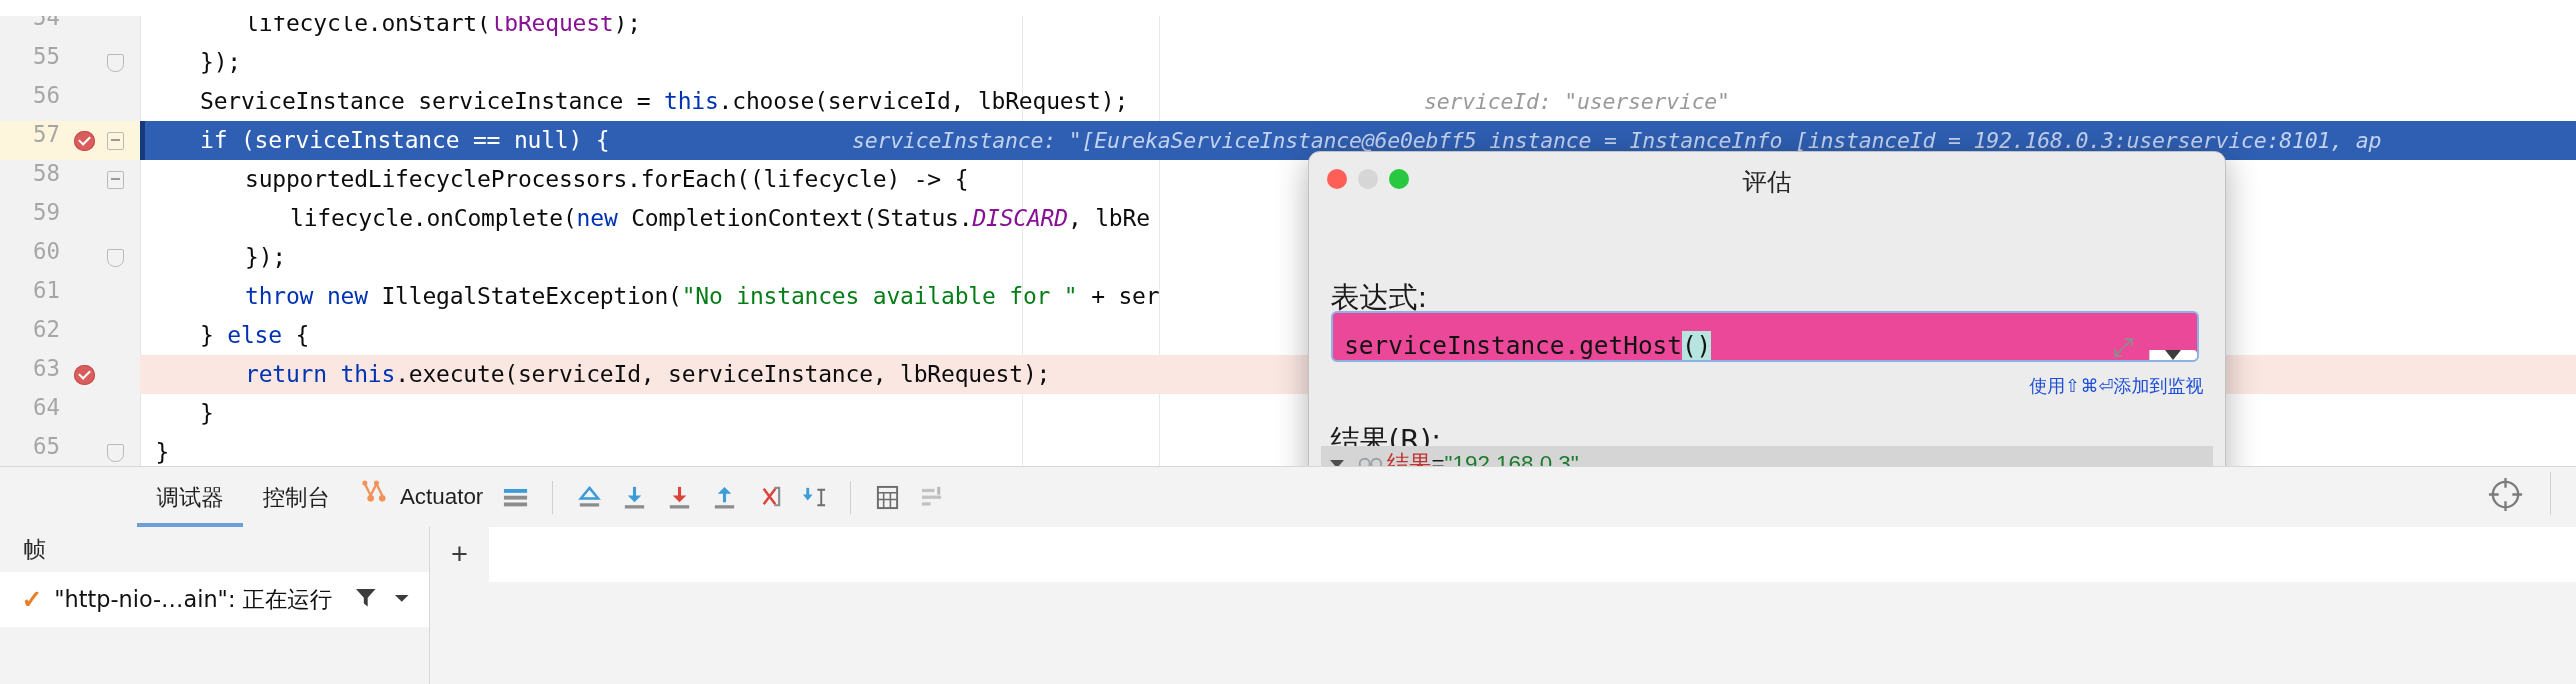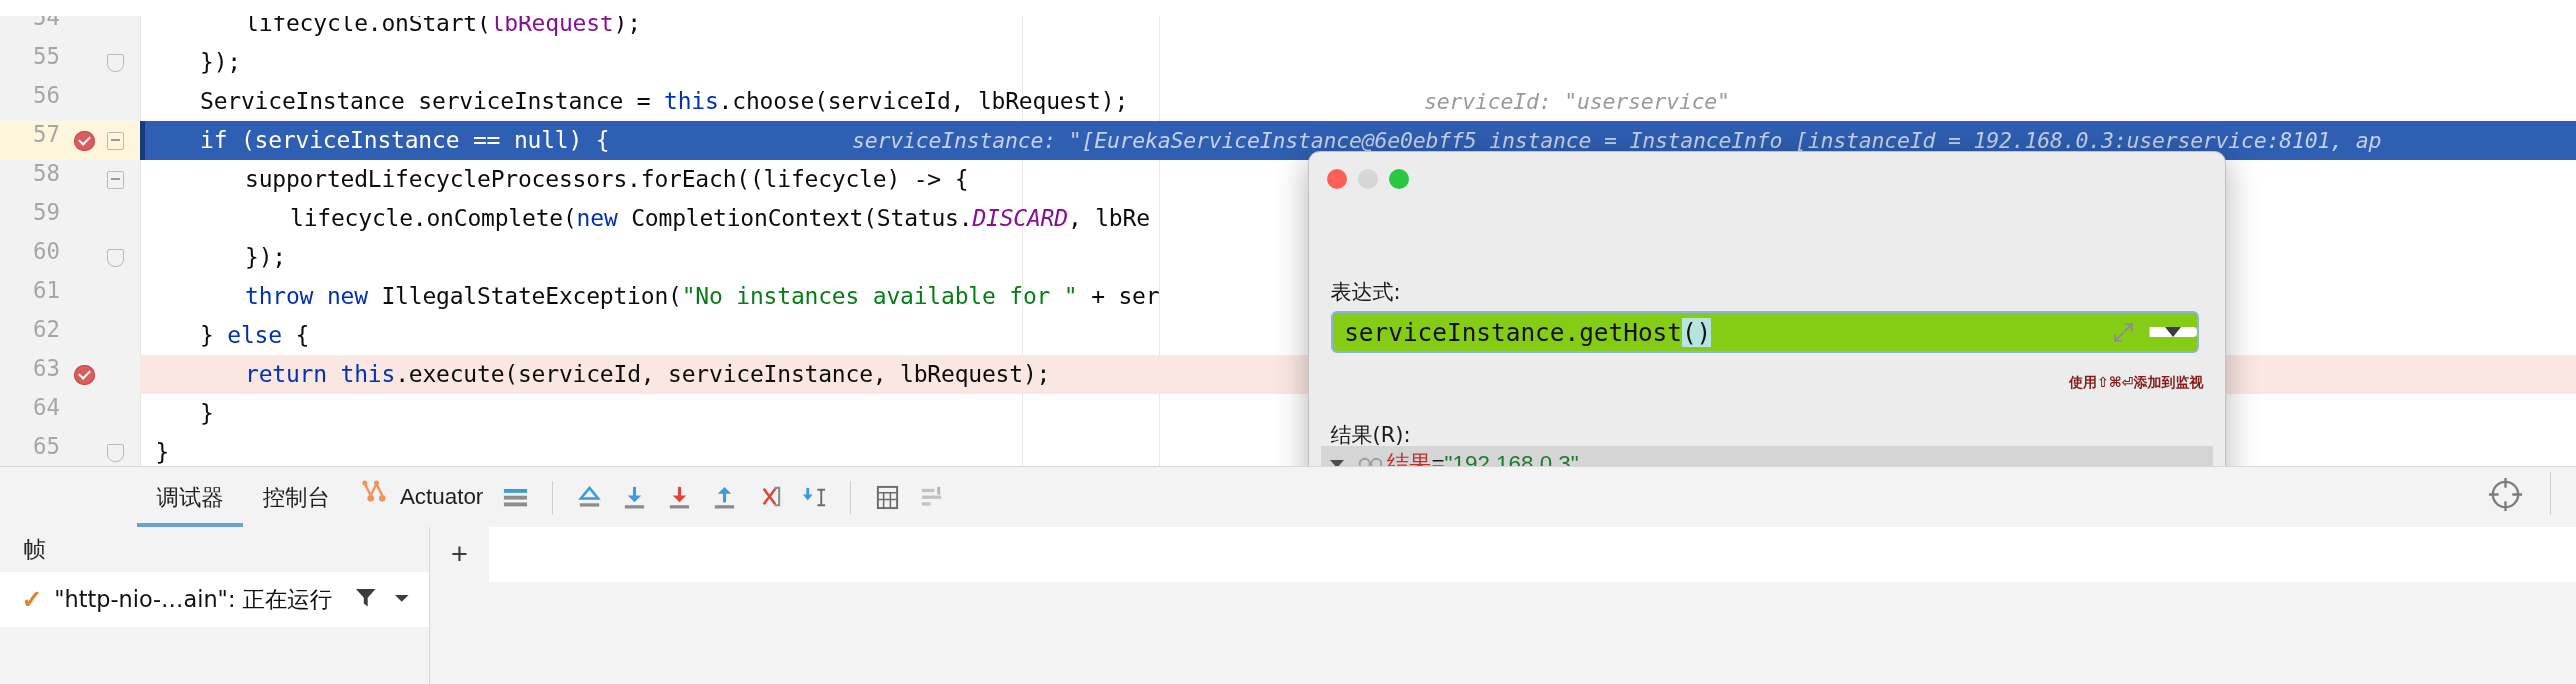--- a/index.html
+++ b/index.html
@@ -56,32 +56,32 @@
   }
   .titlebar{position:relative;height:54px;}
   .traffic{position:absolute;left:17.6px;top:16.6px;display:flex;gap:10.7px;}
   .dot{width:20.5px;height:20.5px;border-radius:50%;}
   .dot.red{background:#ff5f57;}
   .dot.yellow{background:#d6d6d6;}
   .dot.green{background:#28c840;}
   .dlg-title{position:absolute;left:0;right:0;top:13.7px;text-align:center;
       font-size:24.4px;color:#262626;font-family:"DejaVu Sans", sans-serif;}
   .dlg-body{position:relative;padding:0 21.5px;}
-  .lbl{font-size:21px;color:#1b1b1b;font-family:"DejaVu Sans", sans-serif;}
+  .lbl{font-size:29px;color:#1b1b1b;font-family:"DejaVu Sans", sans-serif;}
   .expr-label{position:absolute;left:21.5px;top:72px;}
-  .expr-wrap{position:absolute;left:21.5px;top:105px;width:868px;height:42px;
-      border:2px solid #8cb4e2;border-radius:5.9px;background:#84cc16;box-sizing:border-box;display:flex;align-items:center;}
+  .expr-wrap{position:absolute;left:21.5px;top:105px;width:868px;height:51px;
+      border:2px solid #8cb4e2;border-radius:5.9px;background:#ec4899;box-sizing:border-box;display:flex;align-items:flex-end;}
   .expr-input{flex:1;display:flex;align-items:center;padding-left:11.7px;
       font-family:"DejaVu Sans Mono", monospace;font-size:24.4px;color:#111;white-space:pre;}
   .expr-input .hlsel{background:#b6e5e0;}
   .expand-btn{width:51px;display:flex;align-items:center;justify-content:center;}
   .drop-btn{width:47px;border-left:1px solid #cfcfcf;display:flex;align-items:center;justify-content:center;background:#fff;border-radius:0 3.9px 3.9px 0;}
   .caret{width:0;height:0;border-left:8.8px solid transparent;border-right:8.8px solid transparent;border-top:10.7px solid #3c3c3c;}
-  .hint-right{position:absolute;right:21.5px;top:168px;font-size:14px;color:#7f1d1d;
-      font-family:"DejaVu Sans", sans-serif;font-weight:bold;}
+  .hint-right{position:absolute;right:21.5px;top:168px;font-size:18px;color:#1d4ed8;
+      font-family:"DejaVu Sans", sans-serif;}
   .res-label{position:absolute;left:21.5px;top:215px;}
   .tree{position:absolute;left:11.7px;top:240px;width:892px;}
   .trow{height:35px;line-height:35px;display:flex;align-items:center;white-space:nowrap;
       font-family:Liberation Sans, sans-serif;font-size:22.4px;}
   .trow.selrow{background:#d5d5d5;}
   .tw{width:33px;display:flex;align-items:center;justify-content:center;}
   .chev{width:0;height:0;border-left:7.8px solid transparent;border-right:7.8px solid transparent;border-top:8.8px solid #4e4e4e;}
   .chev.right{border-left:8.8px solid #4e4e4e;border-top:7.8px solid transparent;border-bottom:7.8px solid transparent;border-right:0;}
   .fico{width:26px;height:26px;border-radius:50%;background:#f5cf87;color:#6b5421;
      font-size:16.6px;display:flex;align-items:center;justify-content:center;font-style:italic;margin-right:5.9px;}
@@ -218,20 +218,21 @@
       </div>
   </div>
 
   <div class="dialog">
     <div class="titlebar">
       <div class="traffic">
         <div class="dot red"></div>
         <div class="dot yellow"></div>
         <div class="dot green"></div>
       </div>
+      <div class="dlg-title">评估</div>
     </div>
 
     <div class="dlg-body">
       <div class="lbl expr-label">表达式:</div>
 
       <div class="expr-wrap">
         <div class="expr-input">
           <span>serviceInstance.getHost</span><span class="hlsel">()</span>
         </div>
         <div class="expand-btn">

